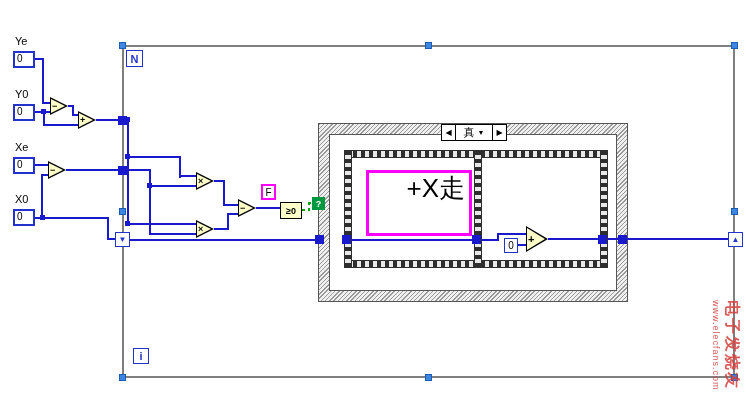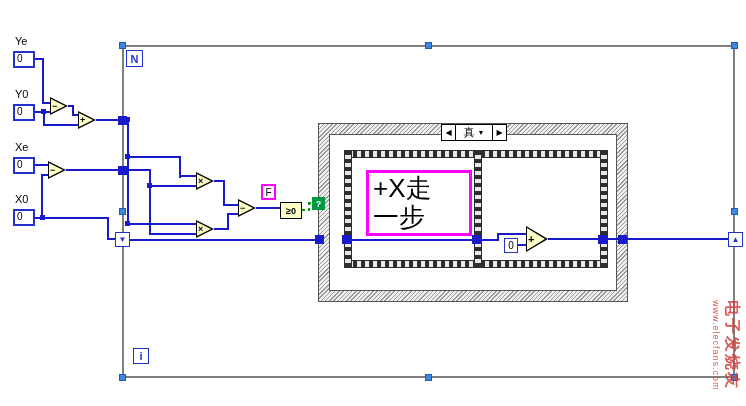--- a/index.html
+++ b/index.html
@@ -31,21 +31,21 @@
           font-weight:bold;display:flex;align-items:center;justify-content:center;}
   .tri{position:absolute;}
   .tri-b{position:absolute;left:0;top:0;right:0;bottom:0;background:#000;clip-path:polygon(0 0,100% 50%,0 100%);}
   .tri-f{position:absolute;left:1px;top:2px;right:3px;bottom:2px;background:#fdfdc8;clip-path:polygon(0 0,100% 50%,0 100%);}
   .tri-g{position:absolute;left:2px;top:0;bottom:0;display:flex;align-items:center;font-size:9px;font-weight:bold;color:#000;}
   .cmp{position:absolute;left:280px;top:202px;width:22px;height:17px;background:#fdfdc8;border:1px solid #000;
        box-sizing:border-box;font-size:9px;font-weight:bold;color:#000;display:flex;align-items:center;justify-content:center;}
   .fconst{position:absolute;left:261px;top:184px;width:15px;height:16px;border:2px solid #ff00ff;background:#fff;
           box-sizing:border-box;font-size:10px;color:#000;display:flex;align-items:center;justify-content:center;}
   .strconst{position:absolute;left:366px;top:170px;width:106px;height:66px;border:3px solid #ff00ff;background:#fff;
-            box-sizing:border-box;color:#000;font-size:26px;line-height:29px;padding:1px 4px;}
+            box-sizing:border-box;color:#000;font-size:26px;line-height:29px;padding:1px 4px;text-align:right;}
   .zeroconst{position:absolute;left:504px;top:238px;width:14px;height:15px;border:1px solid #2233cc;background:#fff;
              box-sizing:border-box;font-size:10px;color:#000;display:flex;align-items:center;justify-content:center;}
   .sel-label{position:absolute;left:441px;top:124px;width:66px;height:17px;background:#fff;border:1px solid #000;
              box-sizing:border-box;display:flex;align-items:stretch;font-size:10px;color:#000;z-index:5;}
   .sel-arrow{width:13px;display:flex;align-items:center;justify-content:center;font-size:8px;}
   .sel-mid{flex:1;display:flex;align-items:center;justify-content:center;gap:3px;border-left:1px solid #000;border-right:1px solid #000;font-size:11px;}
   .sel-caret{font-size:7px;}
   .qterm{position:absolute;left:312px;top:197px;width:13px;height:13px;background:#009940;color:#fff;
          font-size:9px;font-weight:bold;display:flex;align-items:center;justify-content:center;z-index:6;}
   .watermark{position:absolute;left:742px;top:300px;transform:rotate(90deg);transform-origin:0 0;
@@ -114,21 +114,20 @@
   <div class="wire" style="left:352px;top:239px;width:122px;height:2px"></div>
   <div class="wire" style="left:482px;top:239px;width:16px;height:2px"></div>
   <div class="wire" style="left:497px;top:233px;width:2px;height:8px"></div>
   <div class="wire" style="left:497px;top:233px;width:30px;height:2px"></div>
   <div class="wire" style="left:517px;top:244px;width:10px;height:2px"></div>
   <div class="wire" style="left:548px;top:238px;width:52px;height:2px"></div>
   <div class="wire" style="left:608px;top:238px;width:120px;height:2px"></div>
 
   <div class="strconst">
     <div>+X走</div>
-    <div>一步</div>
   </div>
 
   <div class="zeroconst">0</div>
   <div class="tri" style="left:526px;top:226px;width:22px;height:26px">
     <div class="tri-b"></div>
     <div class="tri-f"></div>
     <div class="tri-g" style="font-size:11px">+</div>
   </div>
 
   <div class="sel-label">

